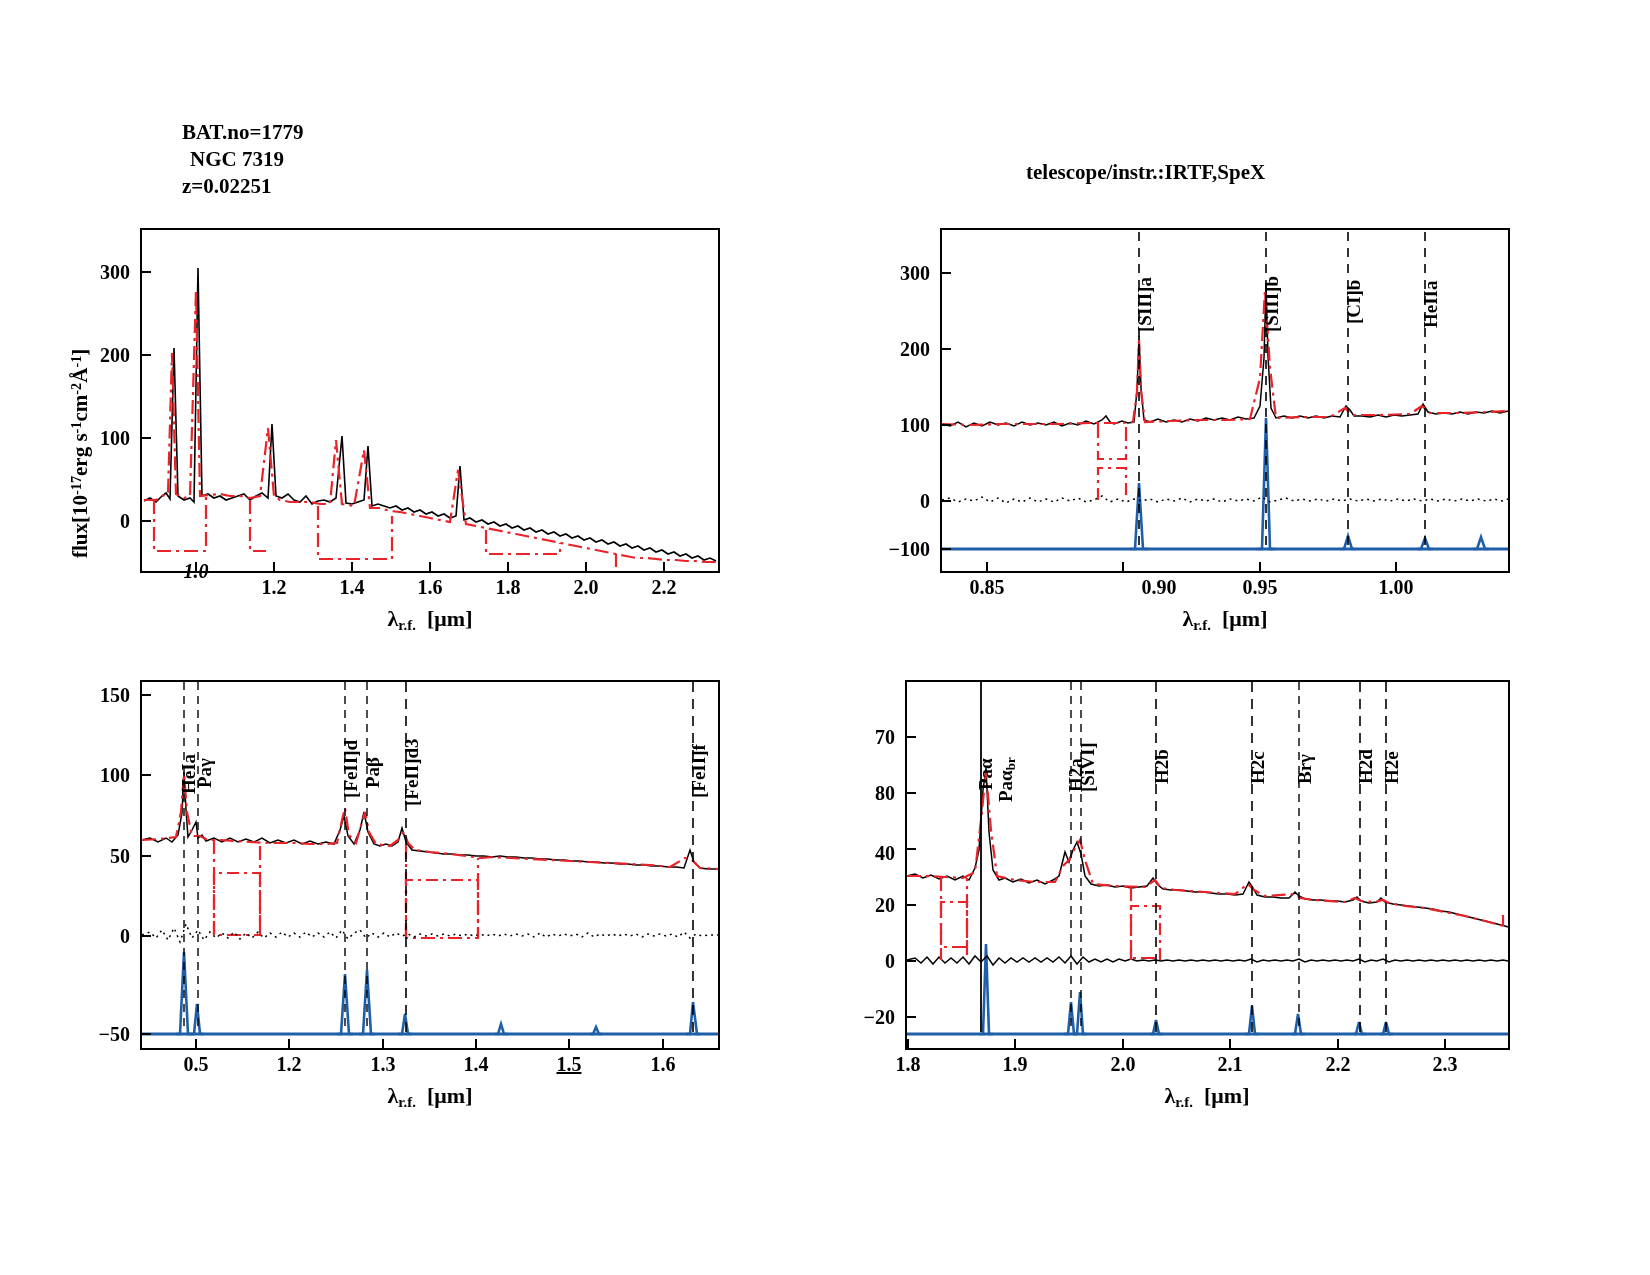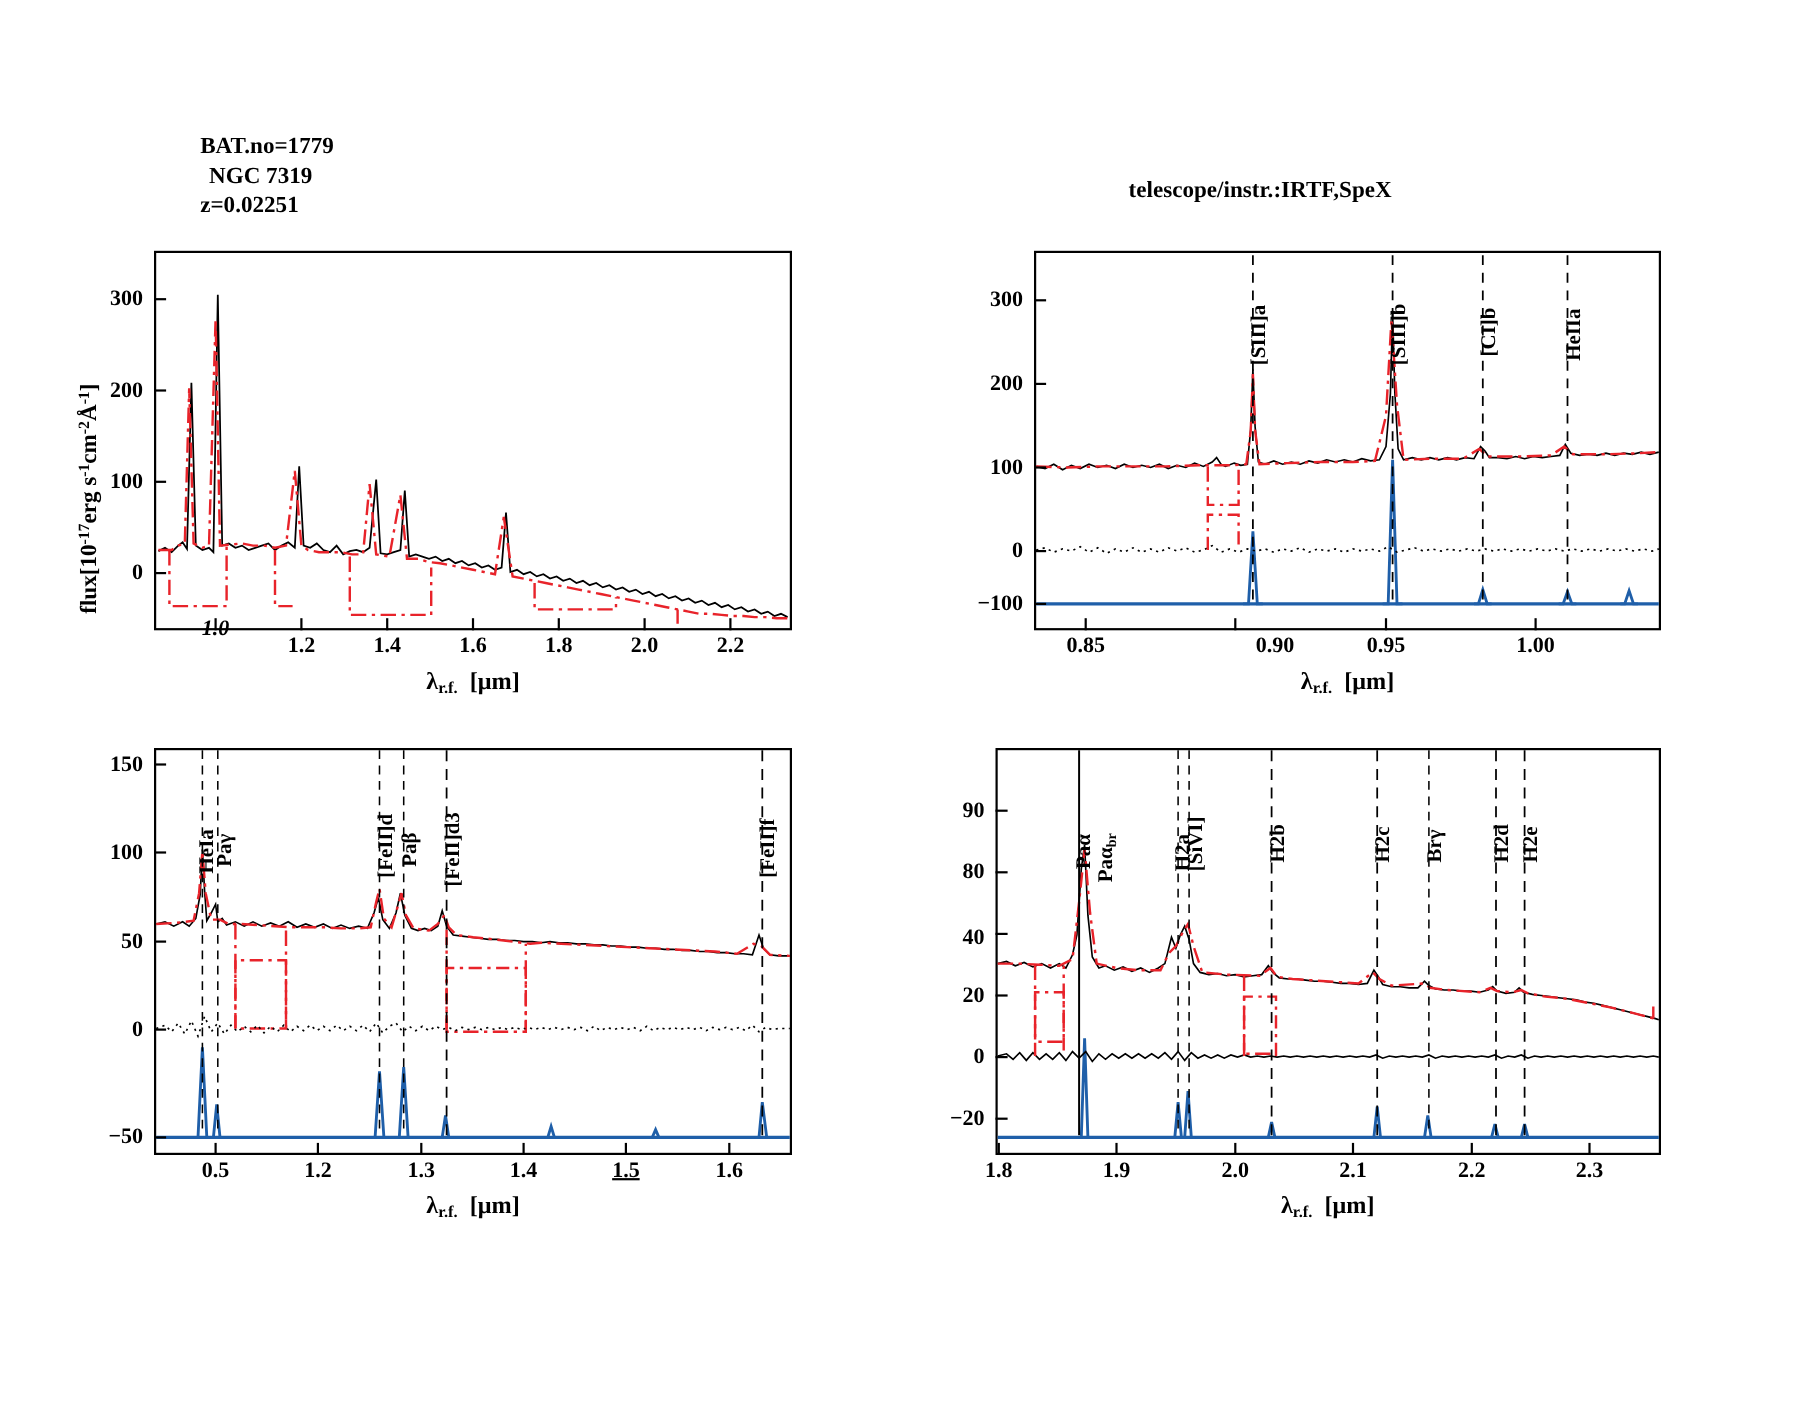--- a/index.html
+++ b/index.html
@@ -460,21 +460,21 @@
     <div class="tick" style="left:0px; top:280px; width:11px; height:2px;"></div>
     <div class="tick" style="left:0px; top:224px; width:11px; height:2px;"></div>
     <div class="tick" style="left:0px; top:168px; width:11px; height:2px;"></div>
     <div class="tick" style="left:0px; top:112px; width:11px; height:2px;"></div>
     <div class="tick" style="left:0px; top:56px; width:11px; height:2px;"></div>
     <div class="yticklabel" style="left:-10px; top:337px;">−20</div>
     <div class="yticklabel" style="left:-10px; top:281px;">0</div>
     <div class="yticklabel" style="left:-10px; top:225px;">20</div>
     <div class="yticklabel" style="left:-10px; top:173px;">40</div>
     <div class="yticklabel" style="left:-10px; top:113px;">80</div>
-    <div class="yticklabel" style="left:-10px; top:57px;">90</div>
+    <div class="yticklabel" style="left:-10px; top:57px;">70</div>
 
     <div class="tick" style="left:2px; top:359px; width:2px; height:11px;"></div>
     <div class="tick" style="left:109px; top:359px; width:2px; height:11px;"></div>
     <div class="tick" style="left:217px; top:359px; width:2px; height:11px;"></div>
     <div class="tick" style="left:324px; top:359px; width:2px; height:11px;"></div>
     <div class="tick" style="left:432px; top:359px; width:2px; height:11px;"></div>
     <div class="tick" style="left:539px; top:359px; width:2px; height:11px;"></div>
     <div class="ticklabel" style="left:3px; top:373px;">1.8</div>
     <div class="ticklabel" style="left:110px; top:373px;">1.9</div>
     <div class="ticklabel" style="left:218px; top:373px;">2.0</div>

